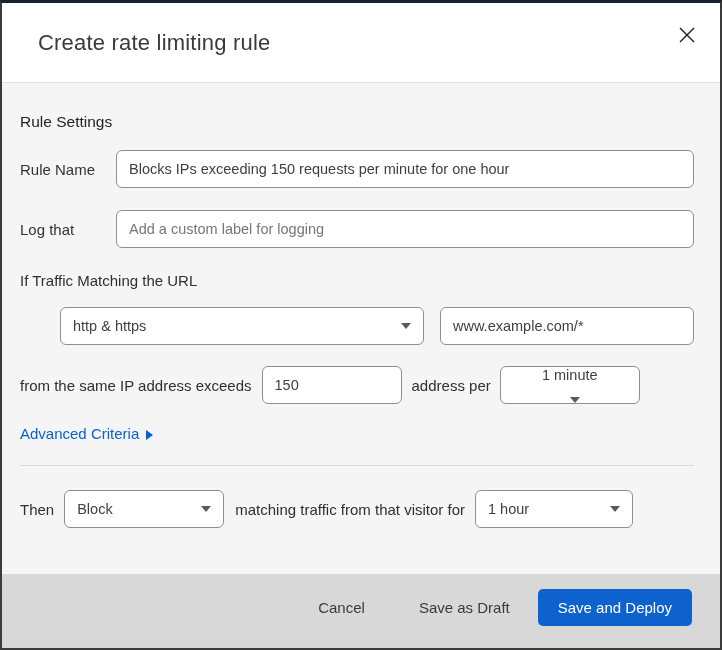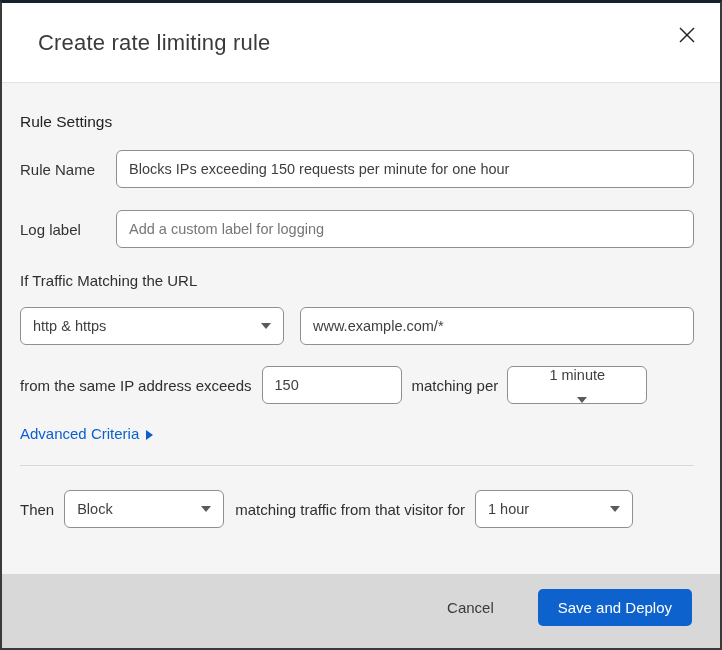--- a/index.html
+++ b/index.html
@@ -132,38 +132,38 @@
   <div class="modal-body">
 
     <div class="section-heading">Rule Settings</div>
 
     <div class="form-row">
       <label class="row-label">Rule Name</label>
       <input class="text-input grow" type="text" value="Blocks IPs exceeding 150 requests per minute for one hour" style="">
     </div>
 
     <div class="form-row">
-      <label class="row-label">Log label</label>
+      <label class="row-label">Log that</label>
       <input class="text-input grow" type="text" placeholder="Add a custom label for logging" style="">
     </div>
 
     <div class="intro-text">If Traffic Matching the URL</div>
 
     <div class="form-row" style="margin-bottom:21px;">
-      <div class="select" style="width:264px;">
+      <div class="select" style="width:364px;margin-left:40px;">
         <span>http &amp; https</span>
         <span class="caret"></span>
       </div>
       <input class="text-input grow" type="text" style="margin-left: 16px;" value="www.example.com/*">
     </div>
 
     <div class="form-row" style="margin-bottom:20px;">
       <span class="inline-text">from the same IP address exceeds</span>
       <input class="text-input" type="text" style="width: 140px; margin-left: 10px;" value="150">
-      <span class="inline-text" style="margin-left:10px;">matching per</span>
+      <span class="inline-text" style="margin-left:10px;">address per</span>
       <div class="select" style="width:140px; margin-left:9px;flex-direction:column;">
         <span>1 minute</span>
         <span class="caret"></span>
       </div>
     </div>
 
     <button class="link">
       <span>Advanced Criteria</span>
       <span class="arrow-right"></span>
     </button>
@@ -180,16 +180,17 @@
       <div class="select" style="width:158px; margin-left:10px;justify-content:space-between;">
         <span>1 hour</span>
         <span class="caret"></span>
       </div>
     </div>
 
   </div>
 
   <div class="modal-footer">
     <button class="text-btn cancel">Cancel</button>
+    <button class="text-btn draft">Save as Draft</button>
     <button class="primary-btn">Save and Deploy</button>
   </div>
 
 </div>
 
 </body></html>

